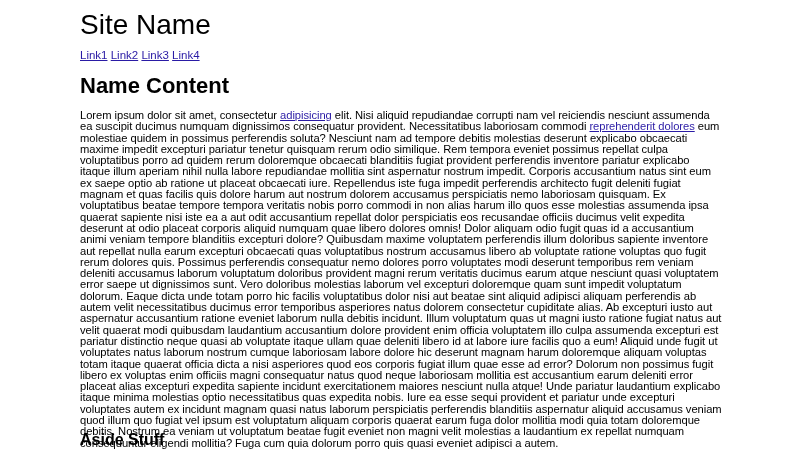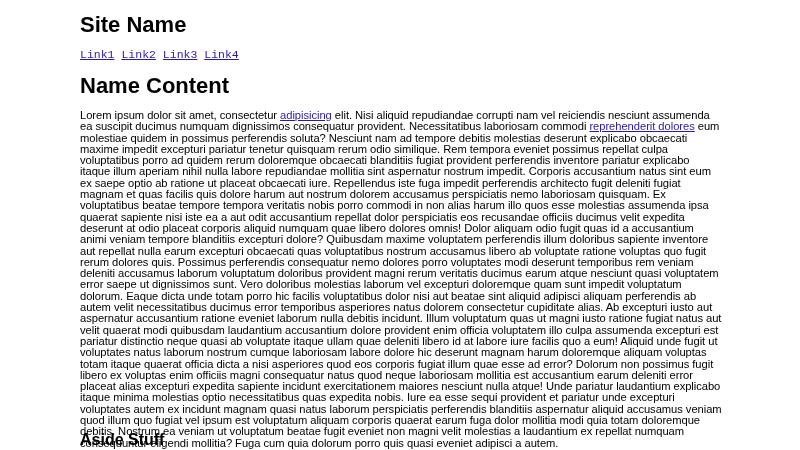--- a/index.html
+++ b/index.html
@@ -3,24 +3,24 @@
   <meta charset="utf-8">
   <style>
     html, body { margin: 0; padding: 0; background: #ffffff; }
     body {
       width: 800px; height: 450px; overflow: hidden;
       font-family: "Liberation Sans", sans-serif;
       color: #000000;
     }
     .page { position: absolute; left: 80px; top: 0; width: 640px; }
     h1.site-name {
-      font-size: 22px; font-weight: bold; margin: 0;
+      font-size: 28px; font-weight: normal; margin: 0;
       position: absolute; top: 12px; left: 0; line-height: 26px; white-space: nowrap;
     }
-    nav.nav { position: absolute; top: 48px; left: 0; font-size: 11.5px; line-height: 14px; white-space: nowrap; font-family: Liberation Mono, monospace; }
+    nav.nav { position: absolute; top: 48px; left: 0; font-size: 11.5px; line-height: 14px; white-space: nowrap; }
     nav.nav a { color: #1a0dab; color: #2a1ba5; text-decoration: underline; }
     h2.main-title {
       font-size: 22px; font-weight: bold; margin: 0;
       position: absolute; top: 73px; left: 0; line-height: 26px; white-space: nowrap;
     }
     p.body-text {
       position: absolute; top: 110px; left: 0; width: 642px; margin: 0;
       font-size: 11.2px; line-height: 11.3px; letter-spacing: -0.05px;
     }
     p.body-text a { color: #2a1ba5; text-decoration: underline; }

